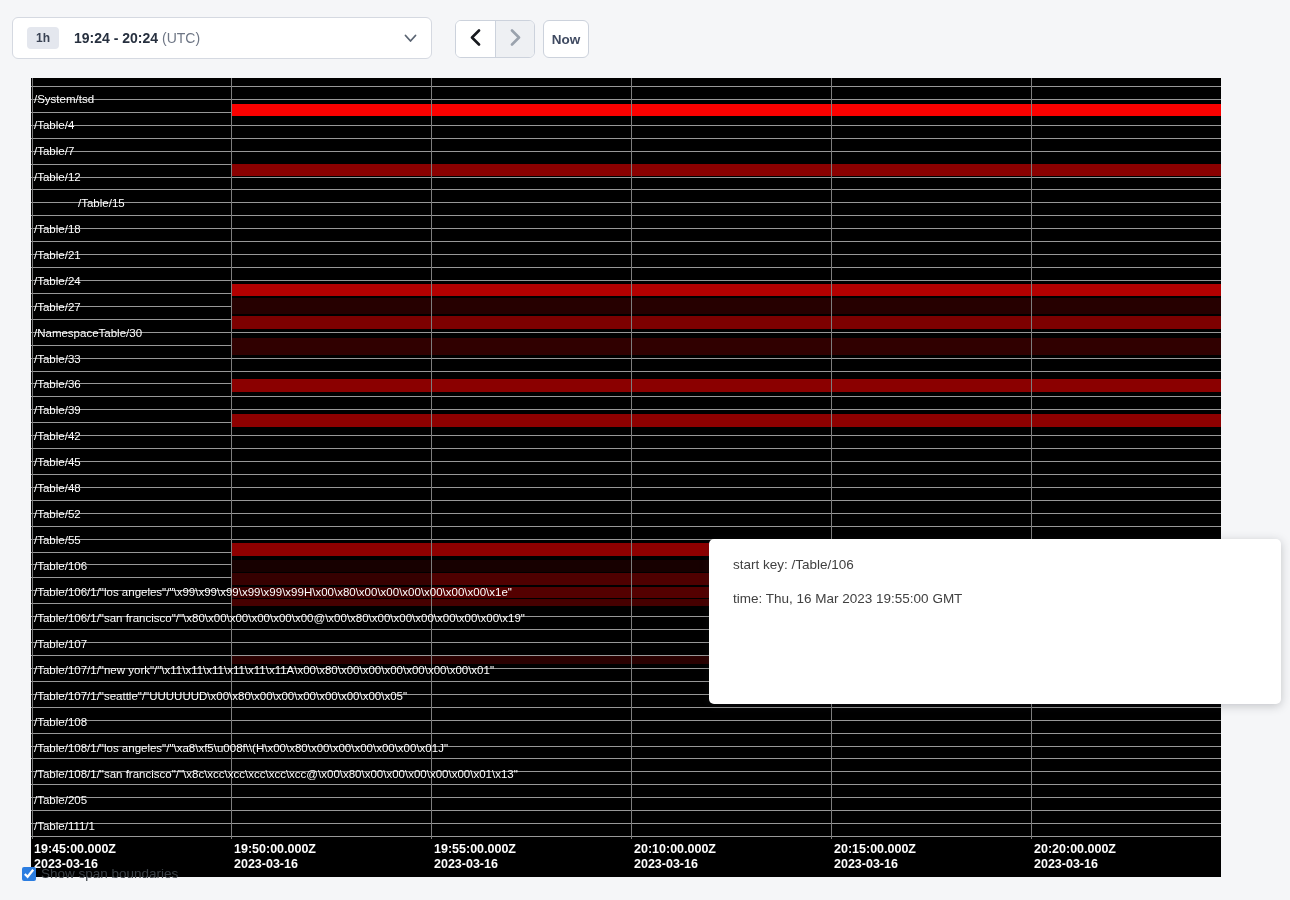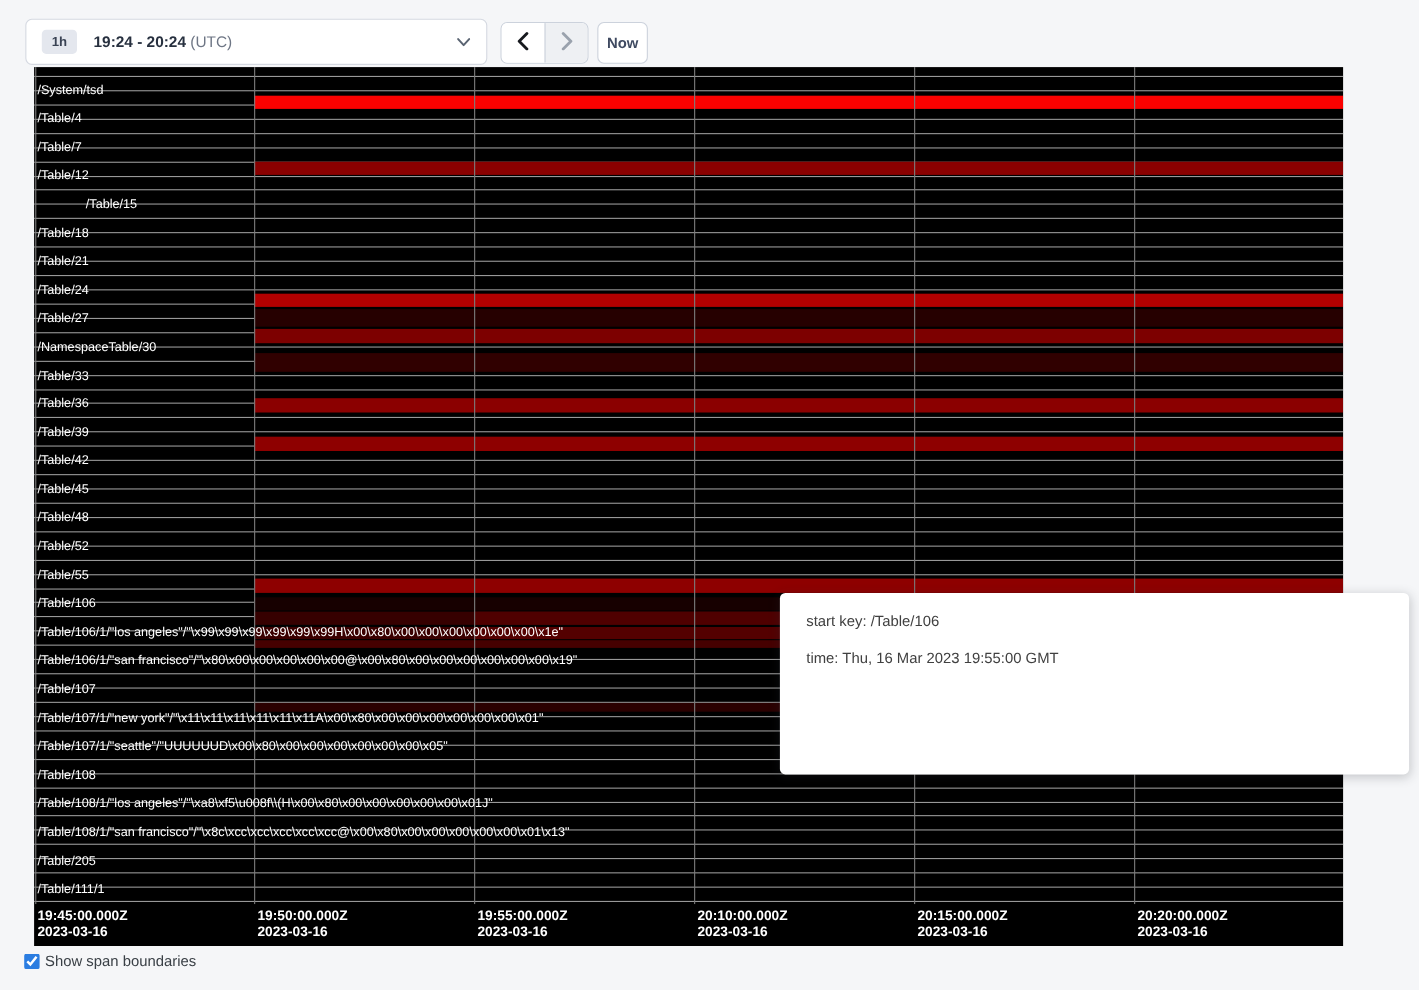--- a/index.html
+++ b/index.html
@@ -1,38 +1,38 @@
 <!DOCTYPE html>
 <html><head>
 <meta charset="utf-8">
 <style>
   html,body{margin:0;padding:0;background:#f5f6f8;}
   .page{position:relative;width:1290px;height:900px;background:#f5f6f8;
         font-family:"Liberation Sans",sans-serif;overflow:hidden;}
 
   
-  .select{position:absolute;left:23px;top:17px;width:420px;height:42px;background:#fff;
+  .select{position:absolute;left:12px;top:17px;width:420px;height:42px;background:#fff;
           border:1px solid #d5d9e1;border-radius:6px;display:flex;align-items:center;
           padding:0 14px;box-sizing:border-box;cursor:pointer;}
   .chip{background:#e4e7ee;color:#3a4354;font-weight:700;font-size:12px;
         padding:4px 9px;border-radius:4px;margin-right:15px;}
   .trange{font-size:14px;color:#27303f;font-weight:700;}
   .utc{color:#6e7685;font-weight:400;}
   .caret{margin-left:auto;display:flex;align-items:center;}
   .btngroup{position:absolute;left:455px;top:20px;height:38px;display:flex;
             border:1px solid #ccd2dc;border-radius:6px;overflow:hidden;background:#fff;box-sizing:border-box;}
   .navbtn{width:39px;height:100%;display:flex;align-items:center;justify-content:center;
           background:#fff;border:none;cursor:pointer;padding:0;}
   .navbtn.next{background:#eef0f3;border-left:1px solid #ccd2dc;cursor:default;}
   .nowbtn{position:absolute;left:543px;top:20px;width:46px;height:38px;background:#fff;
           border:1px solid #ccd2dc;border-radius:6px;font-family:"Liberation Sans",sans-serif;
           font-weight:700;font-size:13.5px;color:#3f4a61;cursor:pointer;}
 
   
-  .heatmap{position:absolute;left:31px;top:61px;width:1190px;height:799px;background:#000;}
+  .heatmap{position:absolute;left:31px;top:78px;width:1190px;height:799px;background:#000;}
   .plot{position:absolute;left:0;top:0;width:1190px;height:761px;overflow:hidden;}
   .hline{position:absolute;left:0;width:100%;height:1px;background:#989898;}
   .vline{position:absolute;top:0;width:1px;height:761px;background:#7d7d7d;}
   .band{position:absolute;}
   .spanlabel{position:absolute;left:3px;color:#fff;font-size:11.5px;font-weight:500;
              white-space:pre;letter-spacing:0;}
   .axis{position:absolute;left:0;bottom:0;width:100%;height:38px;}
   .tick{position:absolute;top:3px;color:#fff;font-size:12.5px;font-weight:700;
         line-height:15px;white-space:nowrap;}
 

